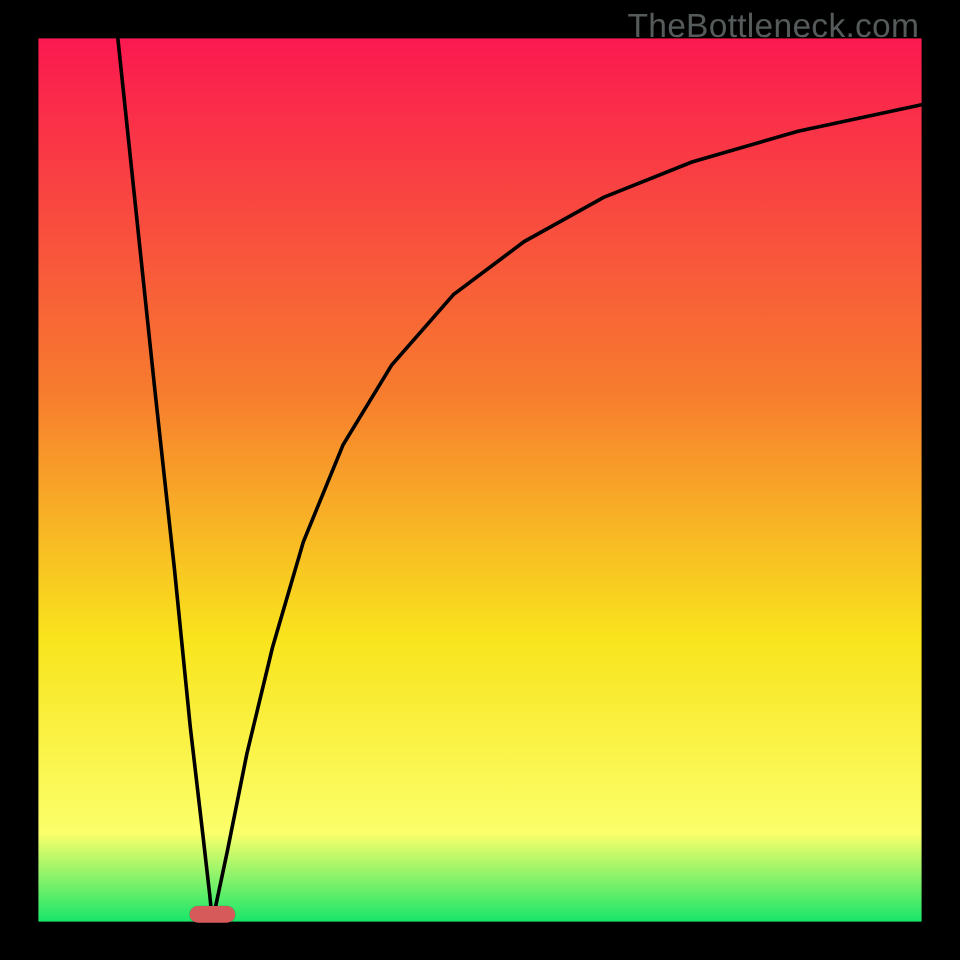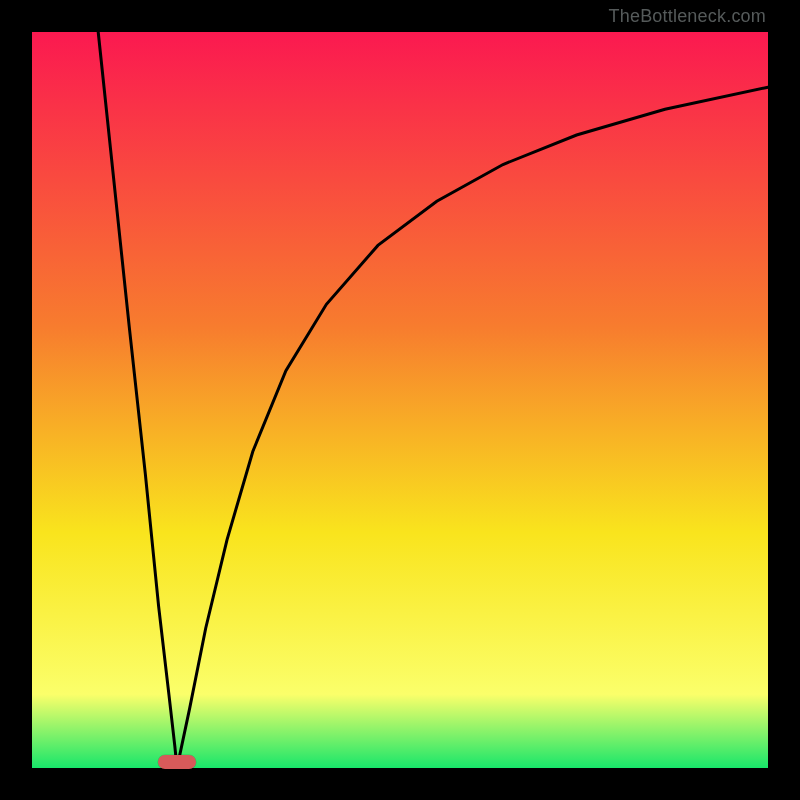--- a/index.html
+++ b/index.html
@@ -32,21 +32,21 @@
       var(--c-mid2) 68%,
       var(--c-mid3) 90%,
       var(--c-bottom) 100%
     );
   }
   .watermark {
     position: absolute;
     top: 6px;
     right: 34px;
     color: #555a5a;
-    font-size: 18px;
+    font-size: 28px;
     letter-spacing: 0.2px;
     font-weight: 500;
   }
   .optimum {
     position: absolute;
     width: 38px;
     height: 14px;
     border-radius: 9px;
     left: 126px;
     bottom: -1px;

